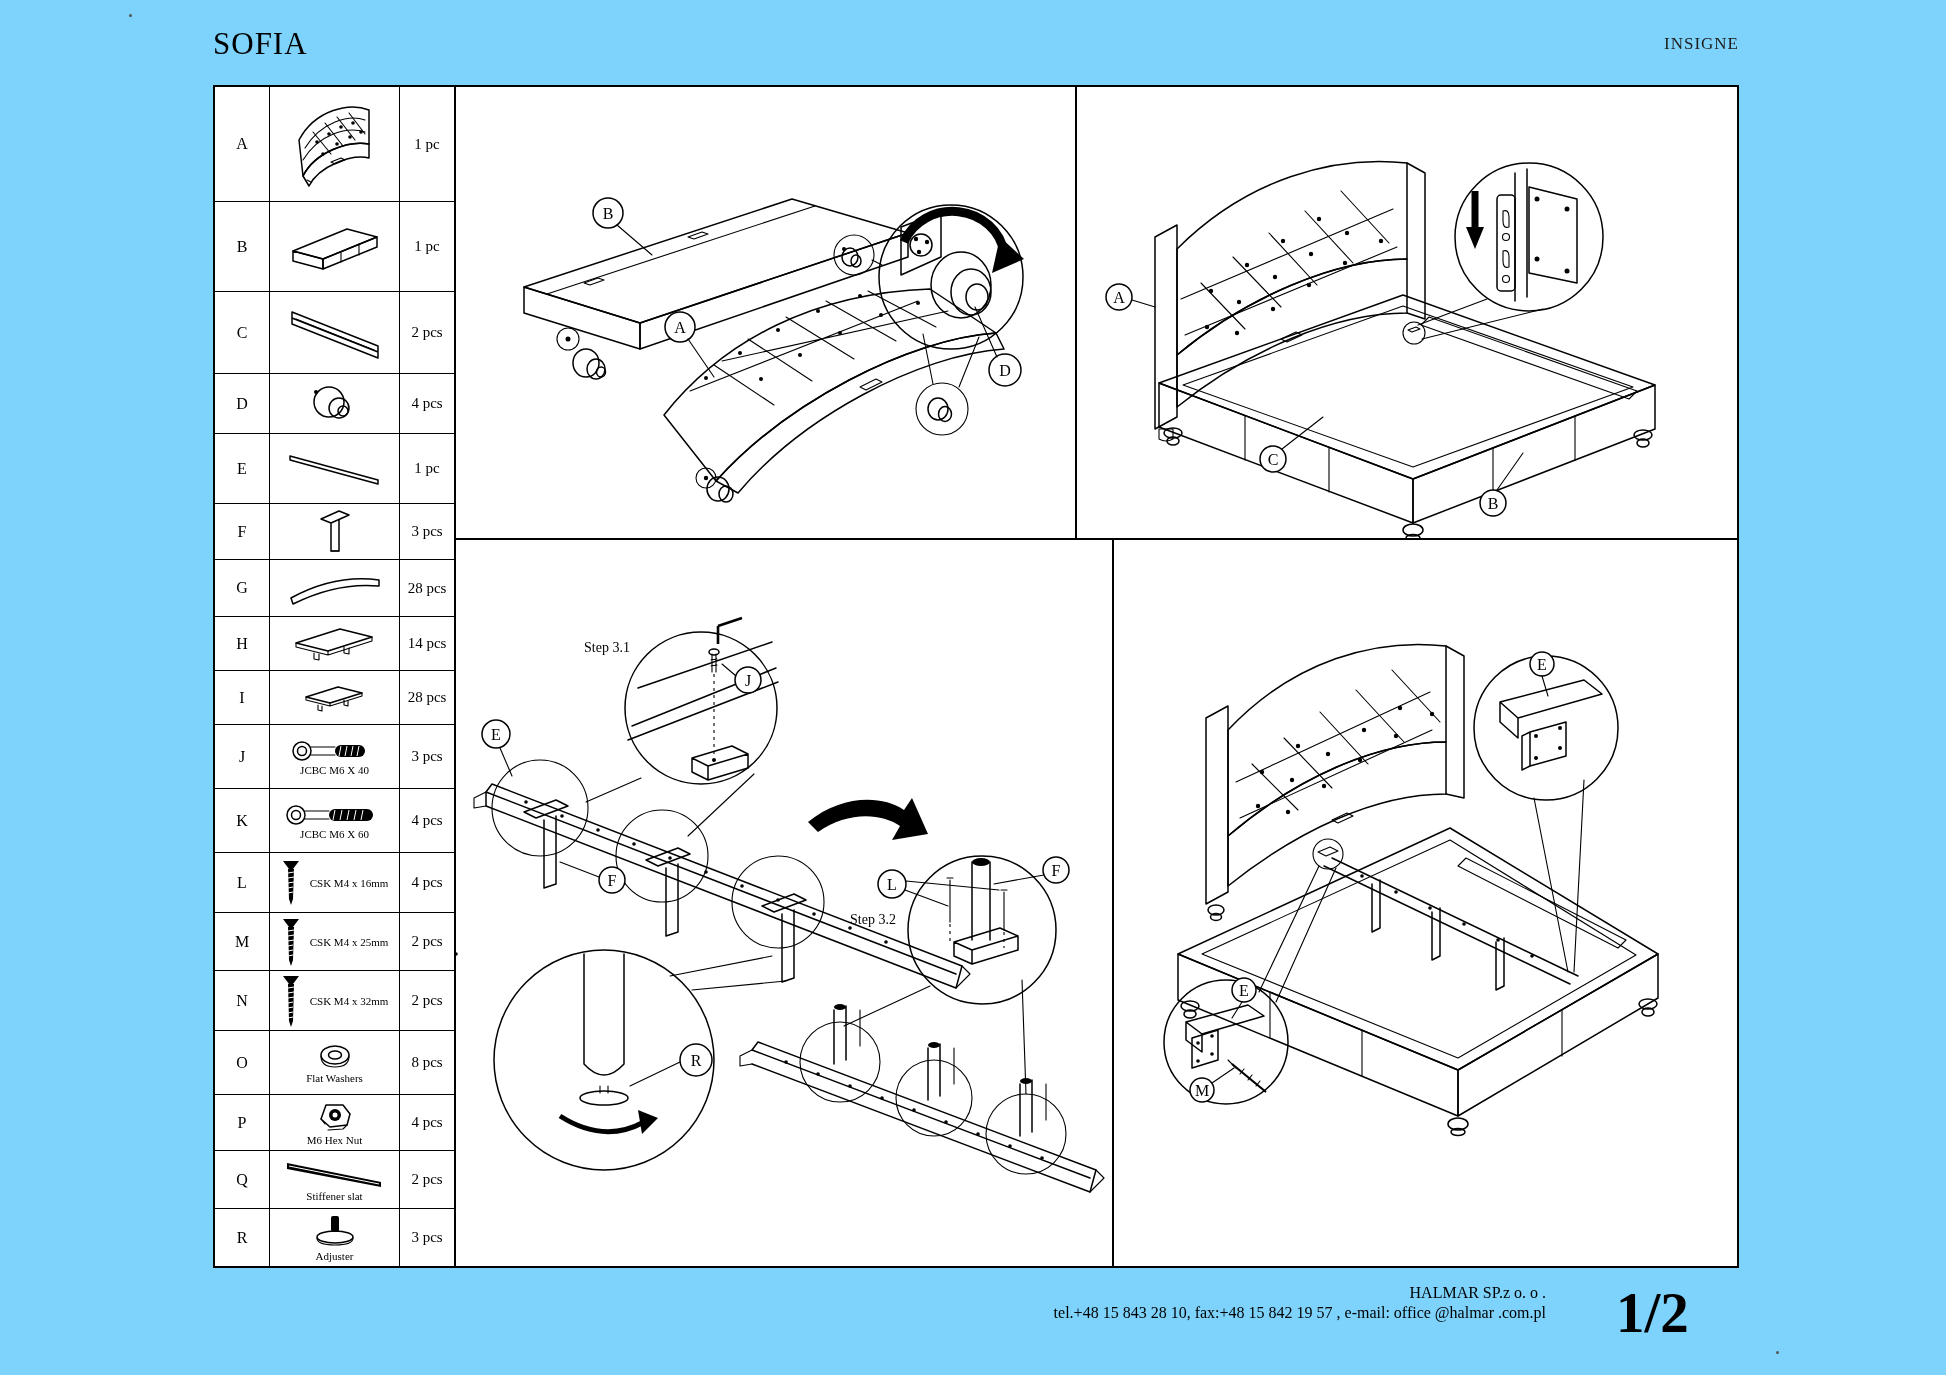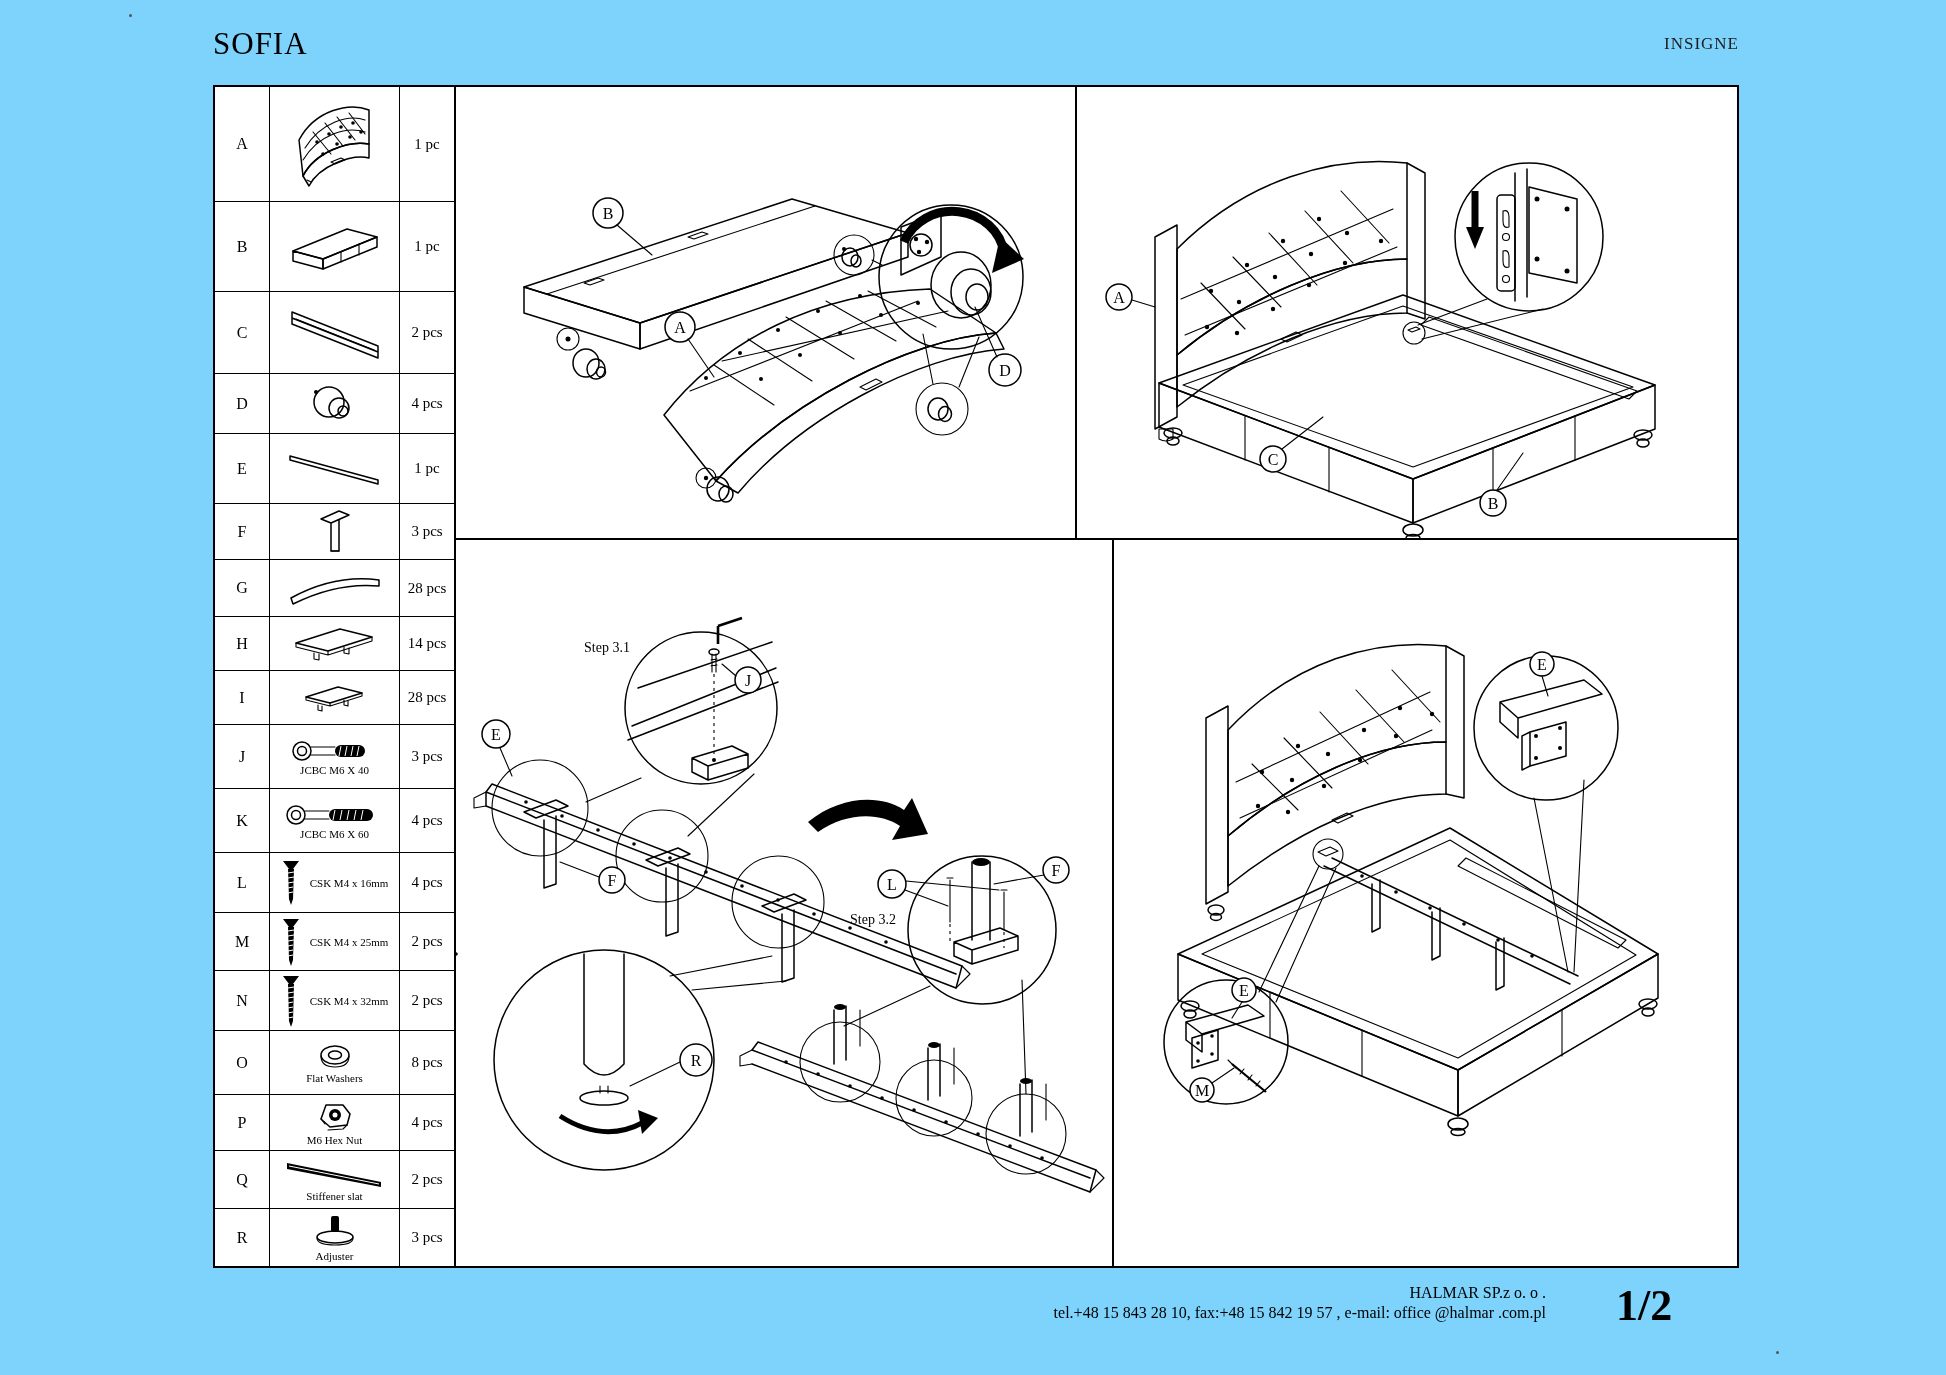--- a/index.html
+++ b/index.html
@@ -25,21 +25,21 @@
   svg{display:block;}
   .ln{stroke:#000;stroke-width:1.5;fill:none;stroke-linecap:round;stroke-linejoin:round;}
   .thin{stroke-width:1.1;}
   .lbl-circle{stroke:#000;stroke-width:1.5;fill:#fff;}
   .lbl-text{font-family:"Liberation Serif",serif;font-size:16px;fill:#000;text-anchor:middle;}
   .step-text{font-family:"Liberation Serif",serif;font-size:14px;fill:#000;}
   .dot{fill:#000;stroke:none;}
   .blk{fill:#000;stroke:none;}
   .dash{stroke:#000;stroke-width:1.1;fill:none;stroke-dasharray:3 4;}
   .footer{position:absolute;left:0;top:1283px;width:1546px;text-align:right;font-size:16px;line-height:20px;}
-  .page-num{position:absolute;left:1616px;top:1280px;width:120px;font-size:44px;font-weight:bold;text-align:left;}
+  .page-num{position:absolute;left:1616px;top:1280px;width:120px;font-size:57px;font-weight:bold;text-align:left;}
   .artifact{position:absolute;width:3px;height:3px;border-radius:50%;background:#555;}
 </style>
 </head>
 <body>
 
 <div class="sheet">
 
   <div class="page-title">SOFIA</div>
   <div class="brand">INSIGNE</div>
   <div class="artifact" style="left:129px;top:14px;"></div>

